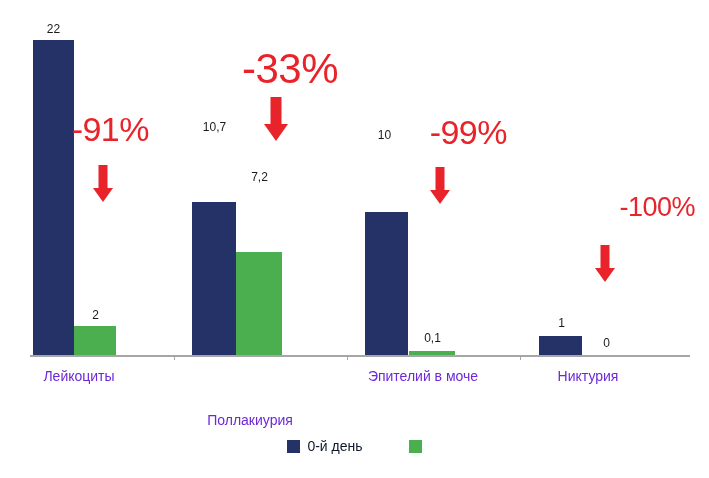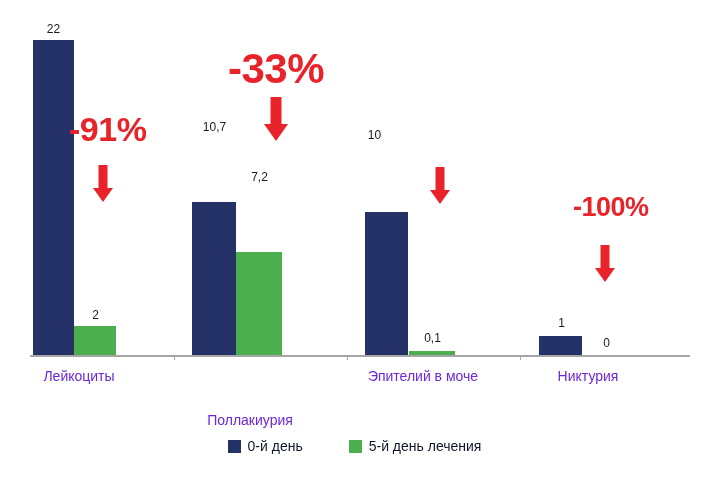--- a/index.html
+++ b/index.html
@@ -67,23 +67,23 @@
     text-align: center;
     font-size: 14px;
     color: #6d28d9;
     white-space: nowrap;
   }
 
   
   .annot {
     position: absolute;
     color: #e8232a;
-    font-weight: bold;
-    white-space: nowrap;
-    text-align: left;
+    font-weight: normal;
+    white-space: nowrap;
+    text-align: right;
     letter-spacing: -0.5px;
   }
 
   .arrow {
     position: absolute;
   }
   .arrow .shaft {
     position: absolute;
     left: 50%;
     transform: translateX(-50%);
@@ -159,25 +159,26 @@
     <div class="bar green" style="left:236px; width:46px; height:103px; bottom:5px;"></div>
     <div class="bar-value" style="left:229px; top:170px; width:61px;">7,2</div>
 
     <div class="annot" style="left:228px; top:45px; width:110px; font-size:42px;">-33%</div>
     <div class="arrow" style="left:262px; top:97px; width:28px; height:44px;">
       <div class="shaft" style="width:11px; height:28px;"></div>
       <div class="head" style="border-left-width:12px; border-right-width:12px; border-top-width:17px;"></div>
     </div>
 
     <div class="bar navy" style="left:365px; width:43px; height:143px; bottom:5px;"></div>
-    <div class="bar-value" style="left:344px; top:128px; width:61px;">10</div>
+    <div class="bar-value" style="left:354px; top:128px; width:61px;">10</div>
 
     <div class="bar green" style="left:409px; width:46px; height:4px; bottom:5px;"></div>
     <div class="bar-value" style="left:402px; top:331px; width:61px;">0,1</div>
 
+    <div class="annot" style="left:415px; top:113px; width:92px; font-size:34px;">-99%</div>
     <div class="arrow" style="left:428px; top:167px; width:24px; height:37px;">
       <div class="shaft" style="width:9px; height:24px;"></div>
       <div class="head"></div>
     </div>
 
     <div class="bar navy" style="left:539px; width:43px; height:19px; bottom:5px;"></div>
     <div class="bar-value" style="left:531px; top:316px; width:61px;">1</div>
 
     <div class="bar green" style="left:583px; width:46px; height:0px; bottom:5px;"></div>
     <div class="bar-value" style="left:576px; top:336px; width:61px;">0</div>
@@ -195,17 +196,16 @@
 
   </div>
 
   <div class="legend">
     <div class="legend-item">
       <span class="legend-swatch" style="background:#253268;"></span>
       <span class="legend-label">0-й день</span>
     </div>
     <div class="legend-item">
       <span class="legend-swatch" style="background:#4caf4f;"></span>
-      <span class="legend-label">5-й день лечения</span>
     </div>
   </div>
 
 </div>
 
 </body></html>

